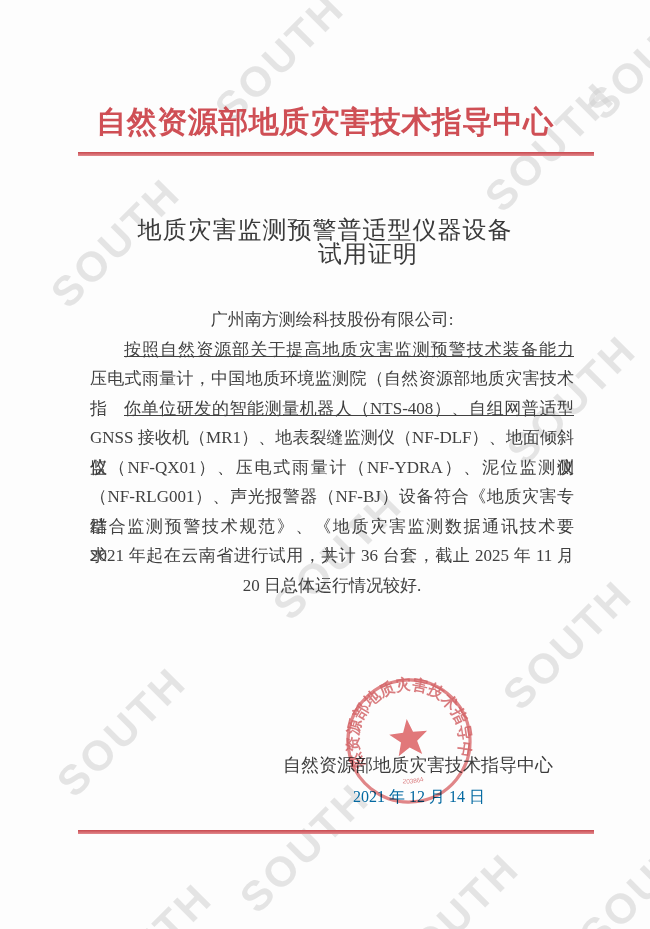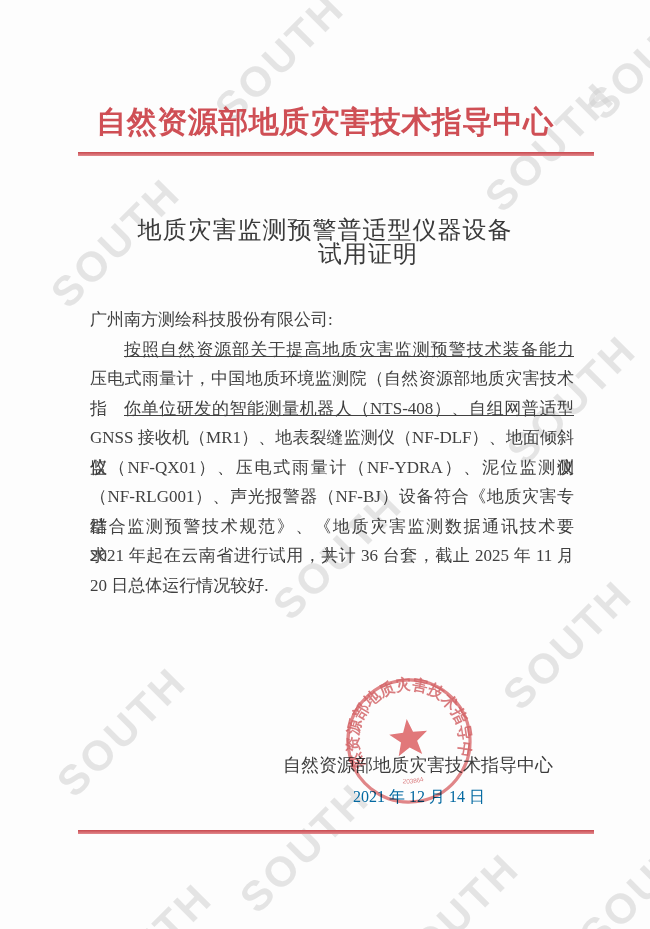--- a/index.html
+++ b/index.html
@@ -36,21 +36,21 @@
     font-size:24px; font-weight:normal; letter-spacing:1px;
     color:#3a3a3a; z-index:1;
   }
   .doc-title-1{ top:214px; }
   .doc-title-2{ top:238px;margin-left:43px; }
   
   .body-block{
     position:absolute; left:90px; top:305px; width:484px;
     font-size:17px; line-height:29.5px; color:#404040; z-index:1;
   }
-  .bline{ height:29.5px; white-space:nowrap; }
+  .bline{ height:29.5px; white-space:nowrap;text-align:center; }
   .bline.j{ text-align:justify; text-align-last:justify; white-space:normal; }
   .bline.ind{ text-indent:34px;text-decoration:underline; }
   
   .sig-org{
     position:absolute; left:283px; top:753px; width:272px;
     font-size:18px; color:#3d3d3d; white-space:nowrap; z-index:1;
   }
   .sig-date{
     position:absolute; left:283px; top:787px; width:272px;
     text-align:center; font-size:16px; color:#0369a1; z-index:1;

